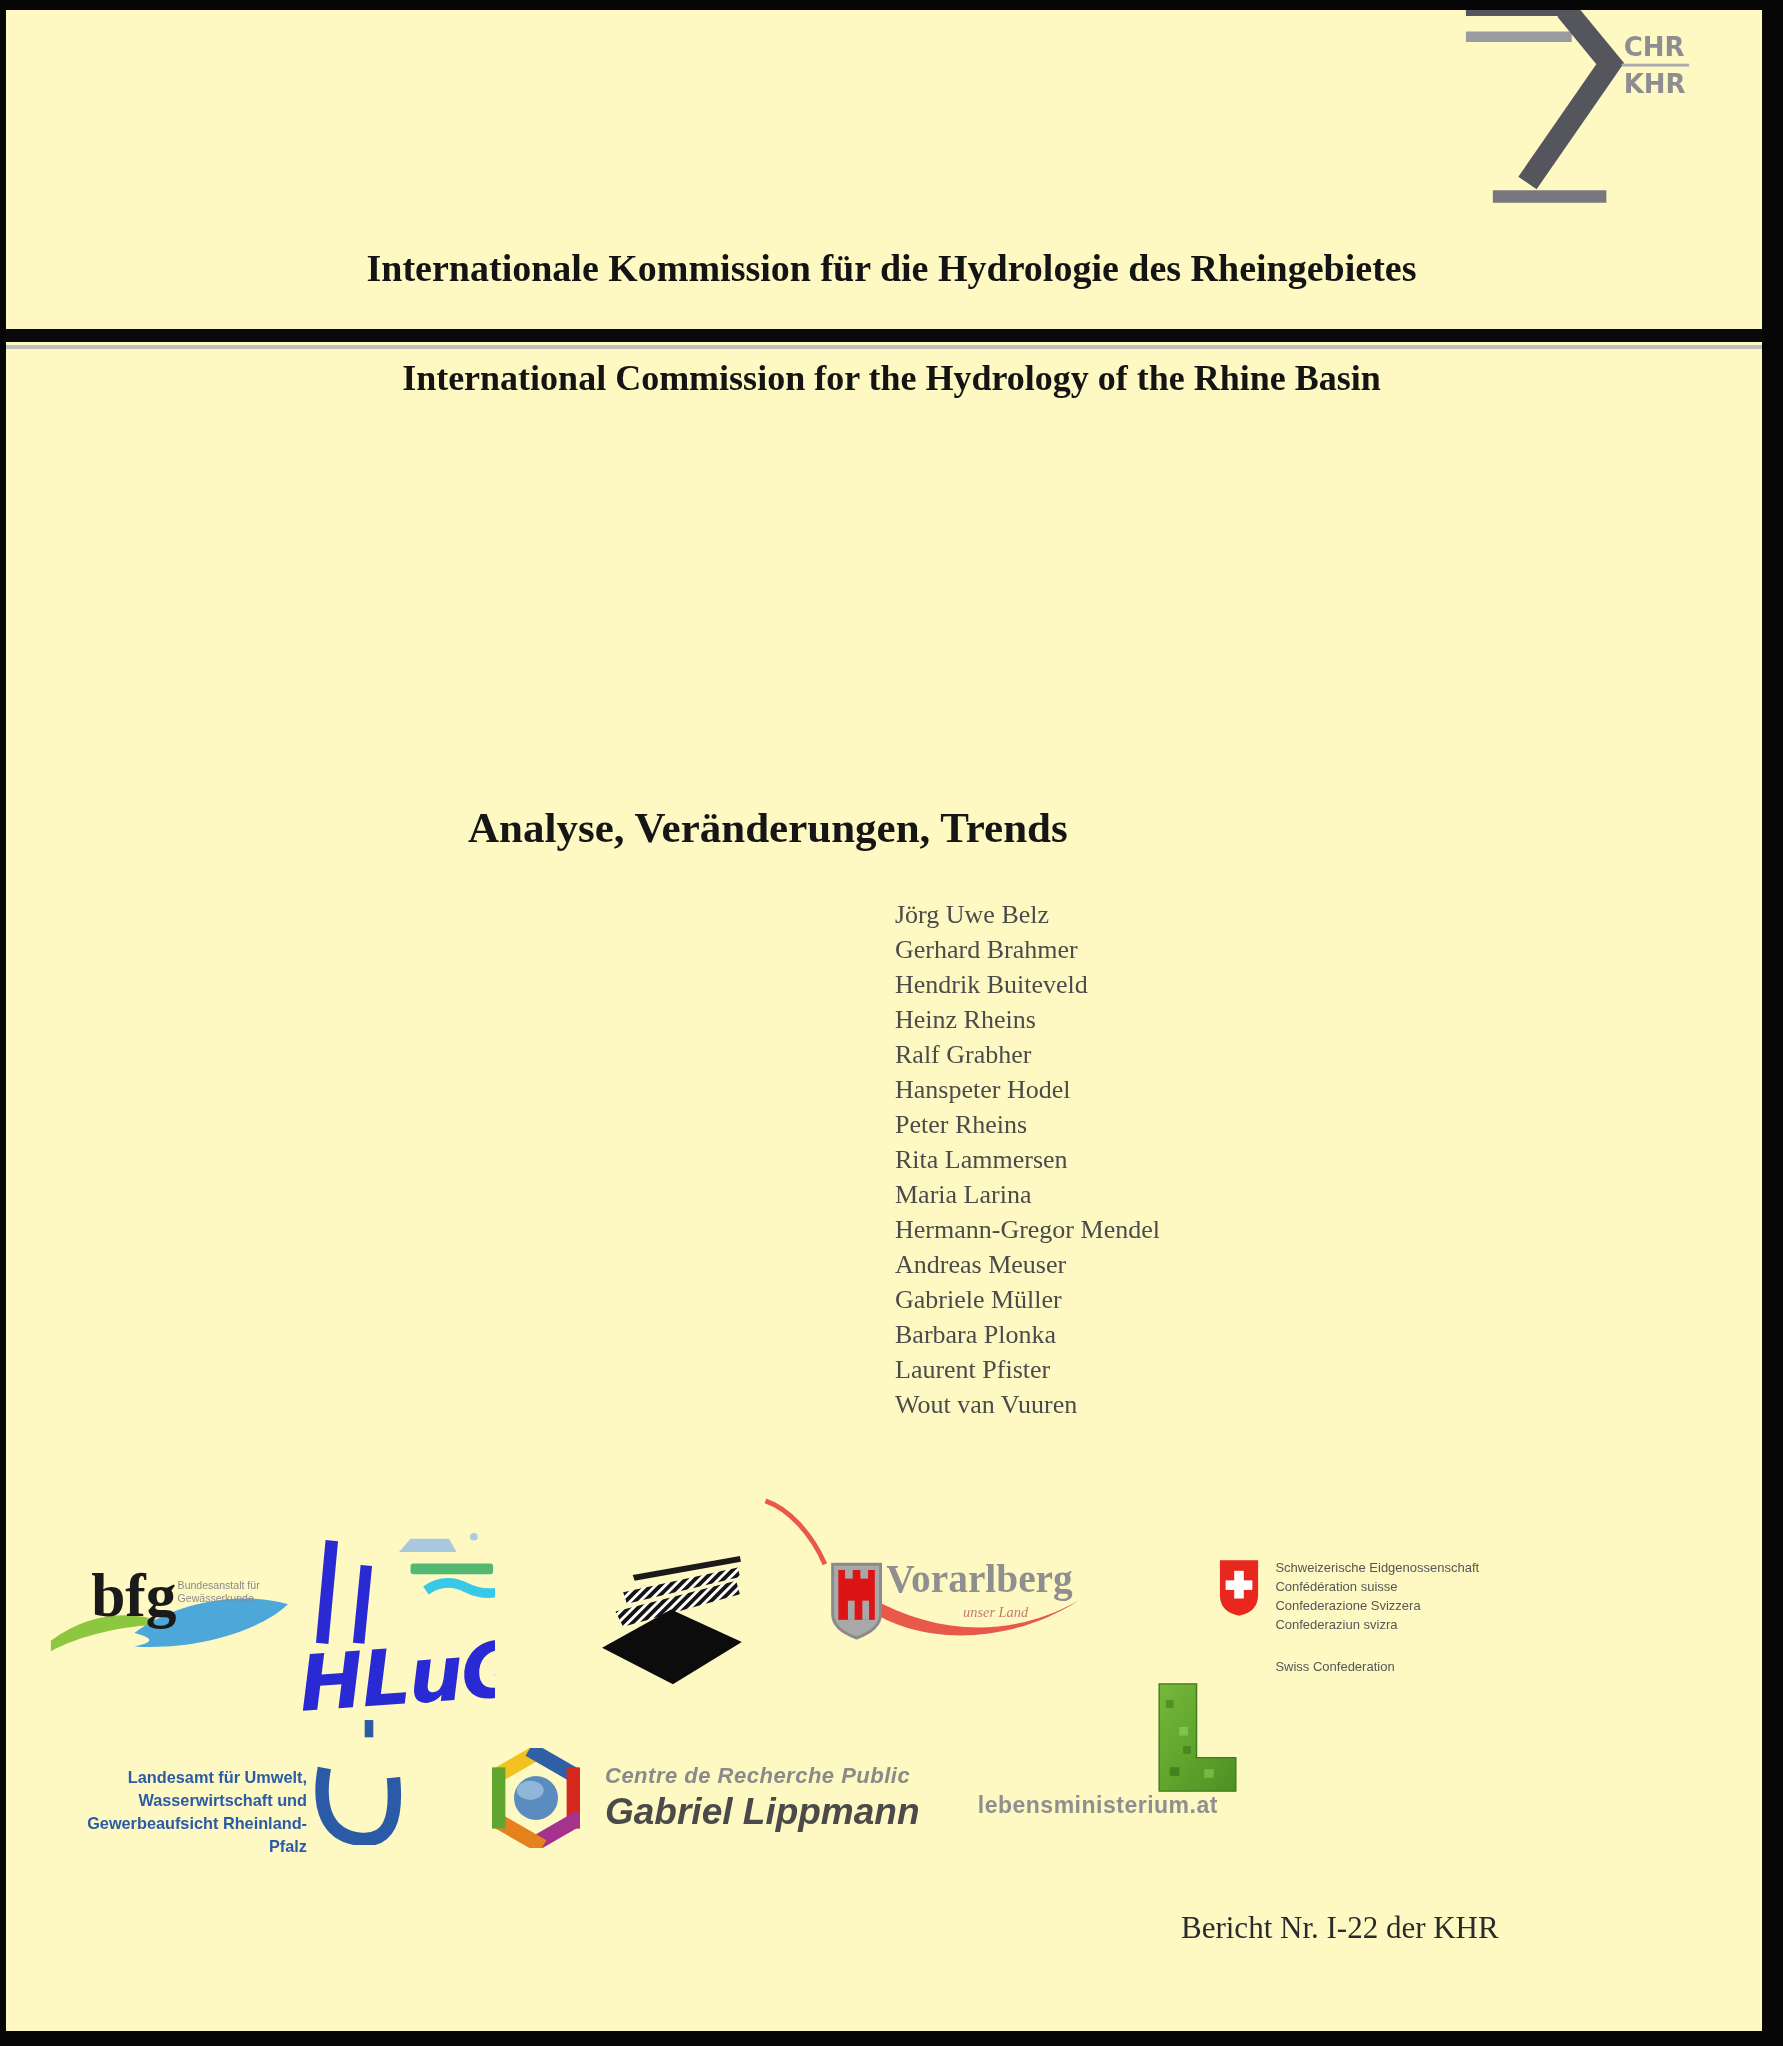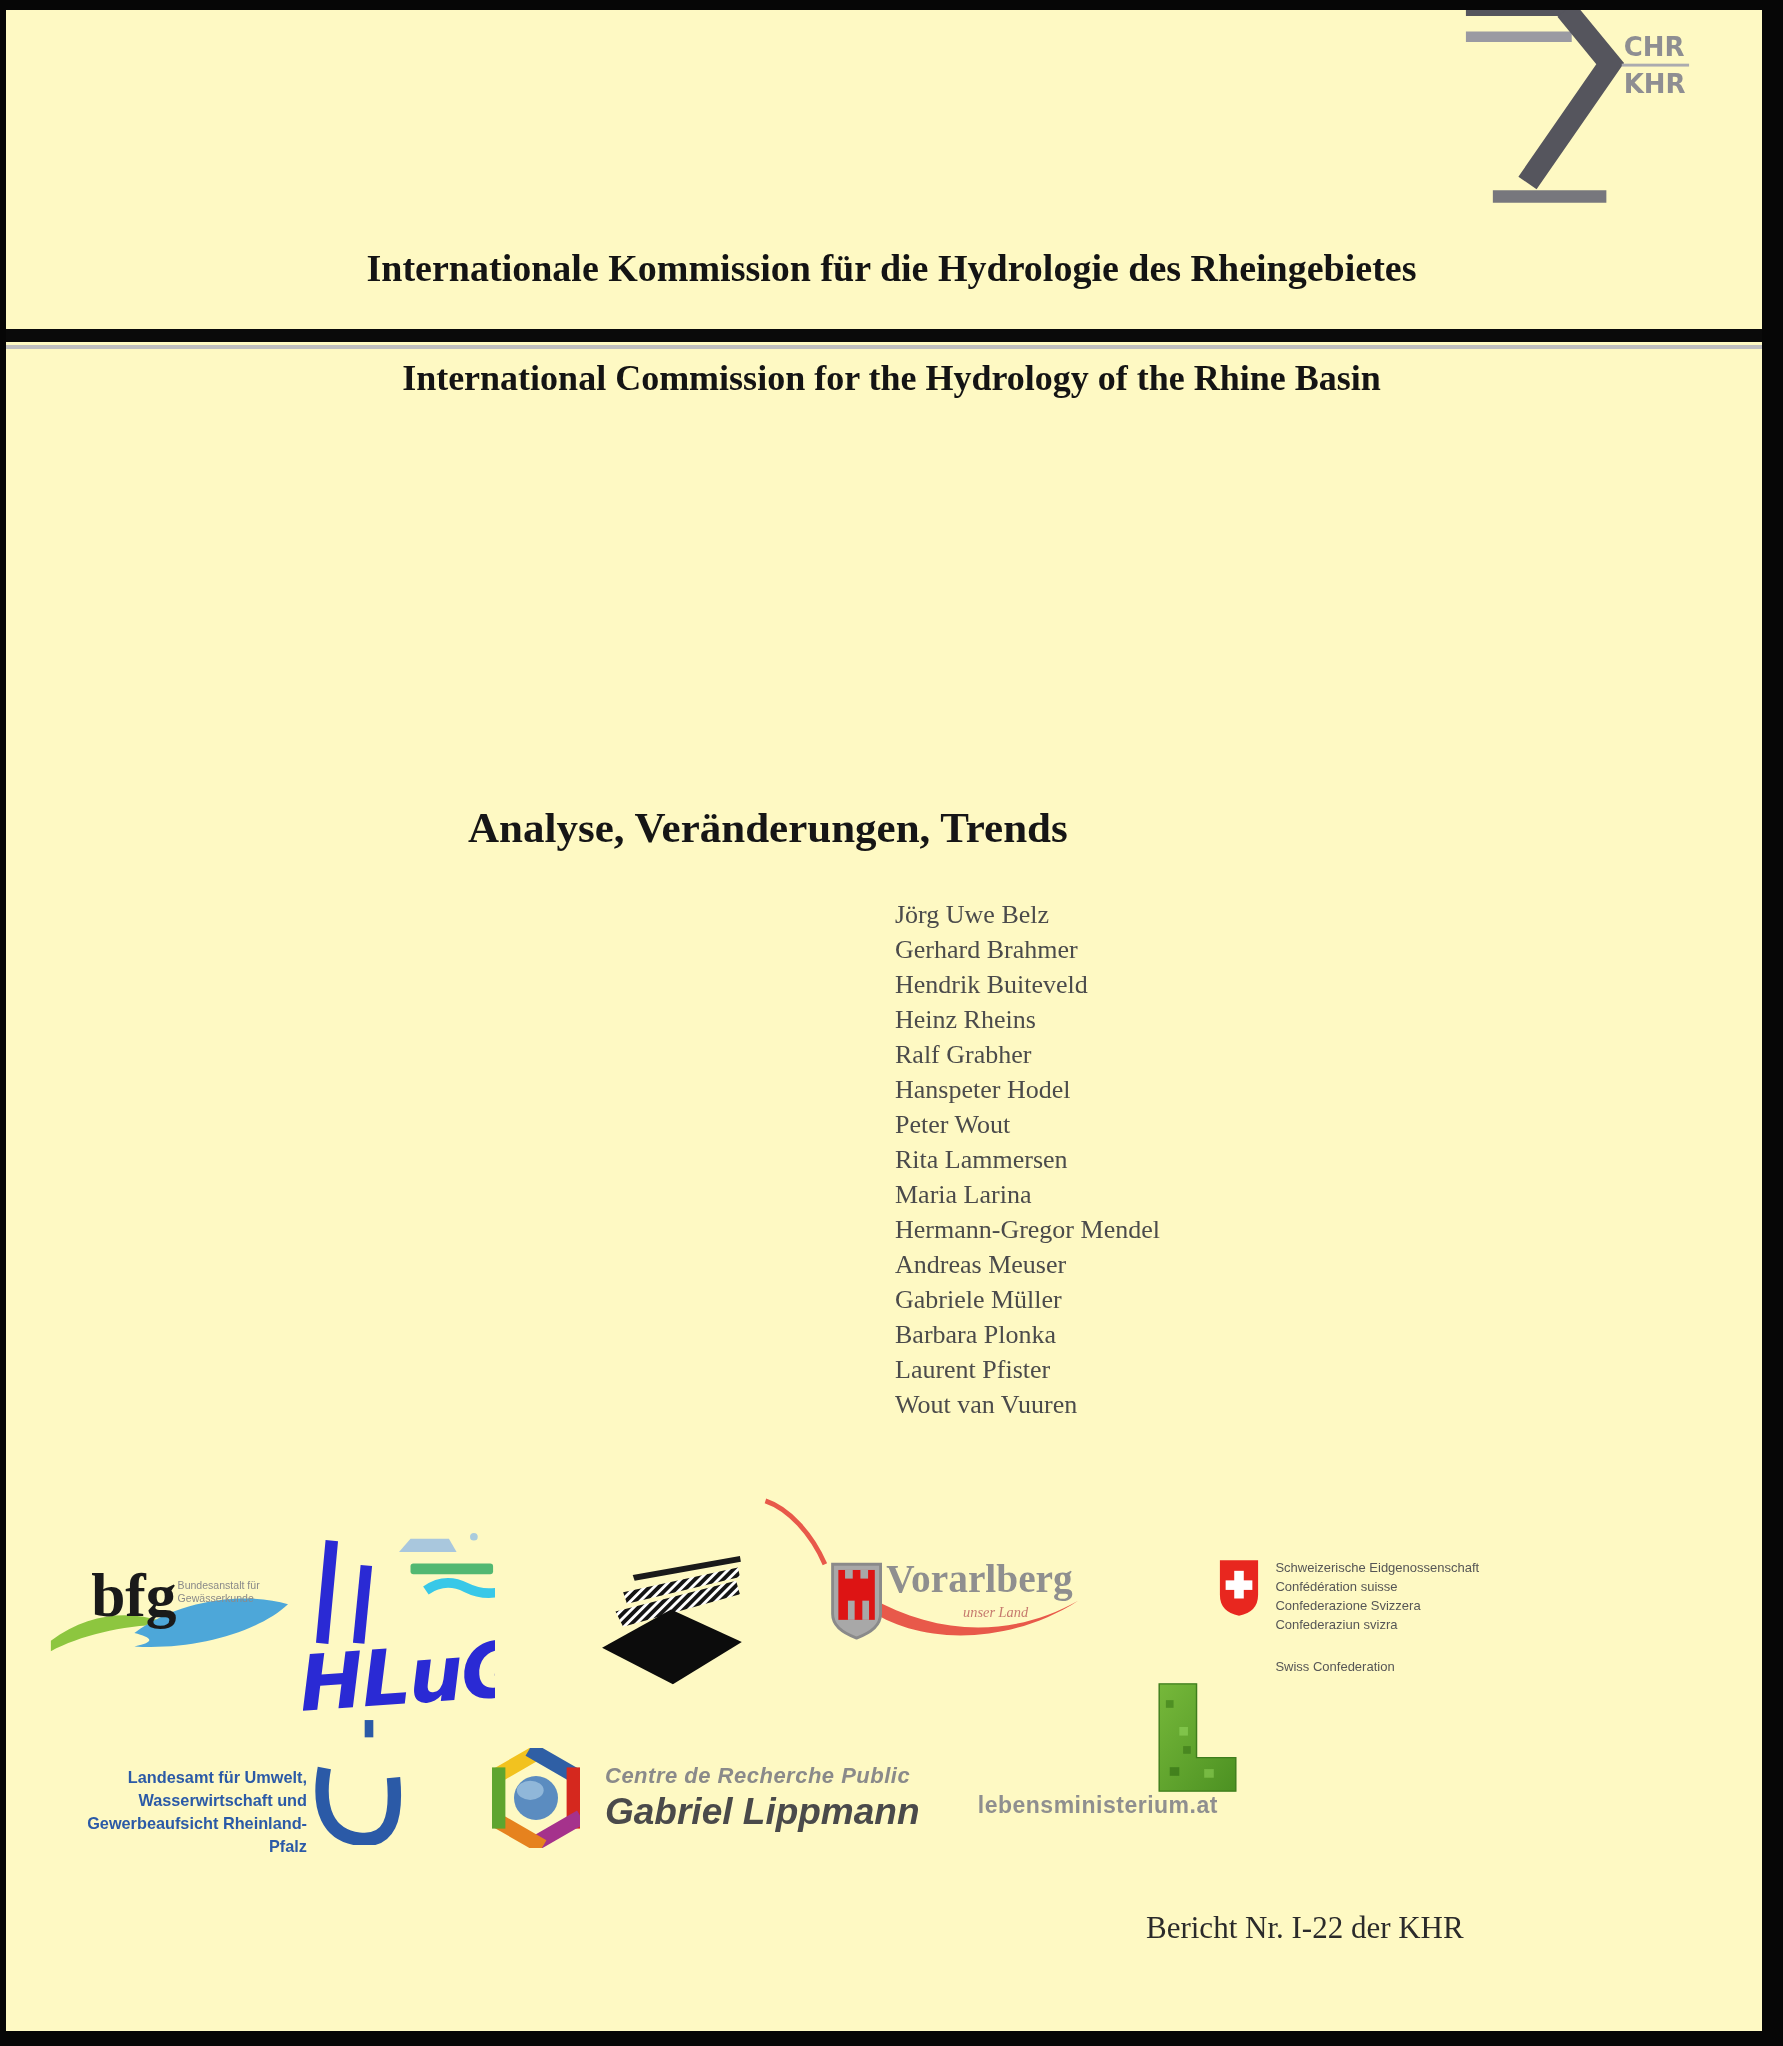--- a/index.html
+++ b/index.html
@@ -37,21 +37,21 @@
   .lippmann-block{position:absolute;left:492px;top:1748px;display:flex;}
   .lippmann-text{margin-left:25px;margin-top:15.4px;font-family:"Liberation Sans",sans-serif;font-style:italic;}
   .lippmann-line1{font-size:22px;font-weight:bold;color:#8a8a8a;letter-spacing:0.5px;}
   .lippmann-line2{font-size:37px;font-weight:bold;color:#4a4a4a;margin-top:1.9px;}
 
   .leb-block{position:absolute;left:972px;top:1679px;width:288px;height:159px;}
   .leb-l{position:absolute;left:184px;top:1.9px;}
   .leb-text{position:absolute;left:5.8px;top:113px;font-family:"Liberation Sans",sans-serif;
     font-weight:bold;font-size:23px;color:#8f8f8f;letter-spacing:0.5px;}
 
-  .report-number{position:absolute;left:1146px;top:1910px;
+  .report-number{position:absolute;left:1181px;top:1910px;
     font-family:"Liberation Serif",serif;font-size:31px;color:#2b2b2b;}
 
   .chr-logo{position:absolute;left:1464px;top:3.8px;}
   .bfg-logo{position:absolute;left:48px;top:1556px;}
   .hlug-logo{position:absolute;left:303px;top:1523px;}
   .diamond-logo{position:absolute;left:594px;top:1554px;}
   .vlbg-logo{position:absolute;left:752px;top:1497px;}
 </style>
 </head>
 <body>
@@ -77,21 +77,21 @@
 
   <div class="subtitle">Analyse, Veränderungen, Trends</div>
 
   <div class="authors">
     <div>Jörg Uwe Belz</div>
     <div>Gerhard Brahmer</div>
     <div>Hendrik Buiteveld</div>
     <div>Heinz Rheins</div>
     <div>Ralf Grabher</div>
     <div>Hanspeter Hodel</div>
-    <div>Peter Wout</div>
+    <div>Peter Rheins</div>
     <div>Rita Lammersen</div>
     <div>Maria Larina</div>
     <div>Hermann-Gregor Mendel</div>
     <div>Andreas Meuser</div>
     <div>Gabriele Müller</div>
     <div>Barbara Plonka</div>
     <div>Laurent Pfister</div>
     <div>Wout van Vuuren</div>
   </div>
 

